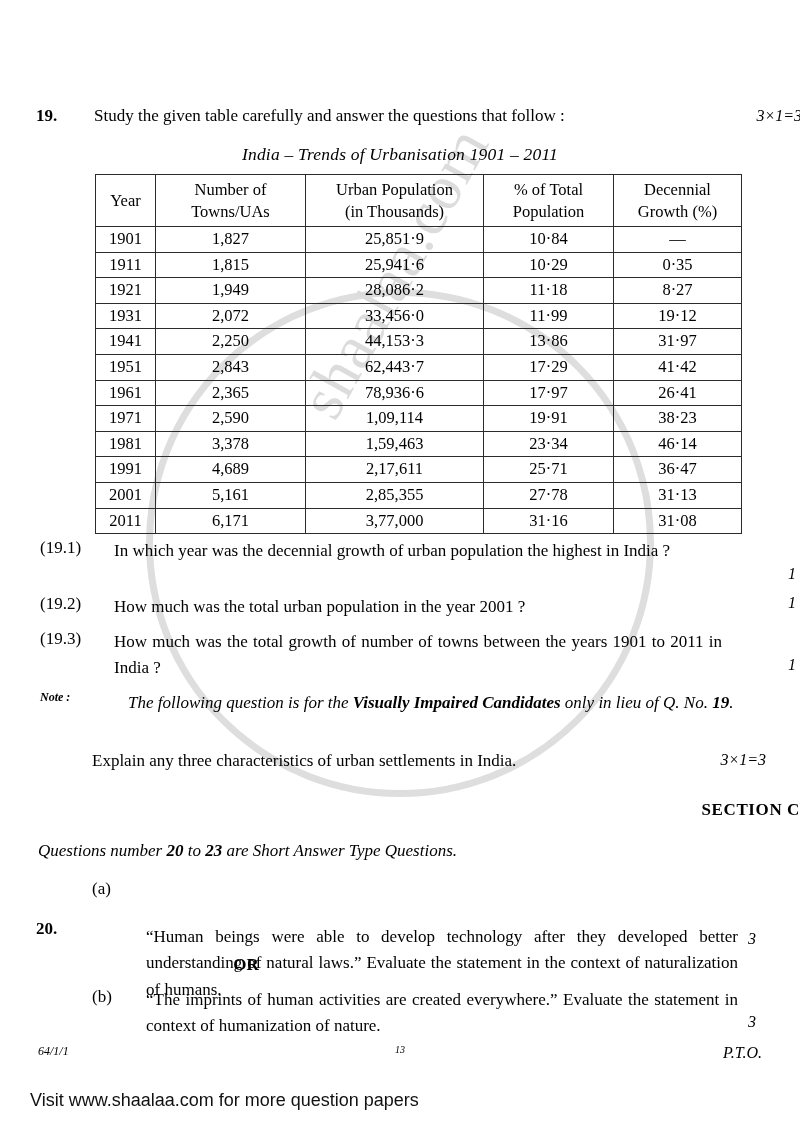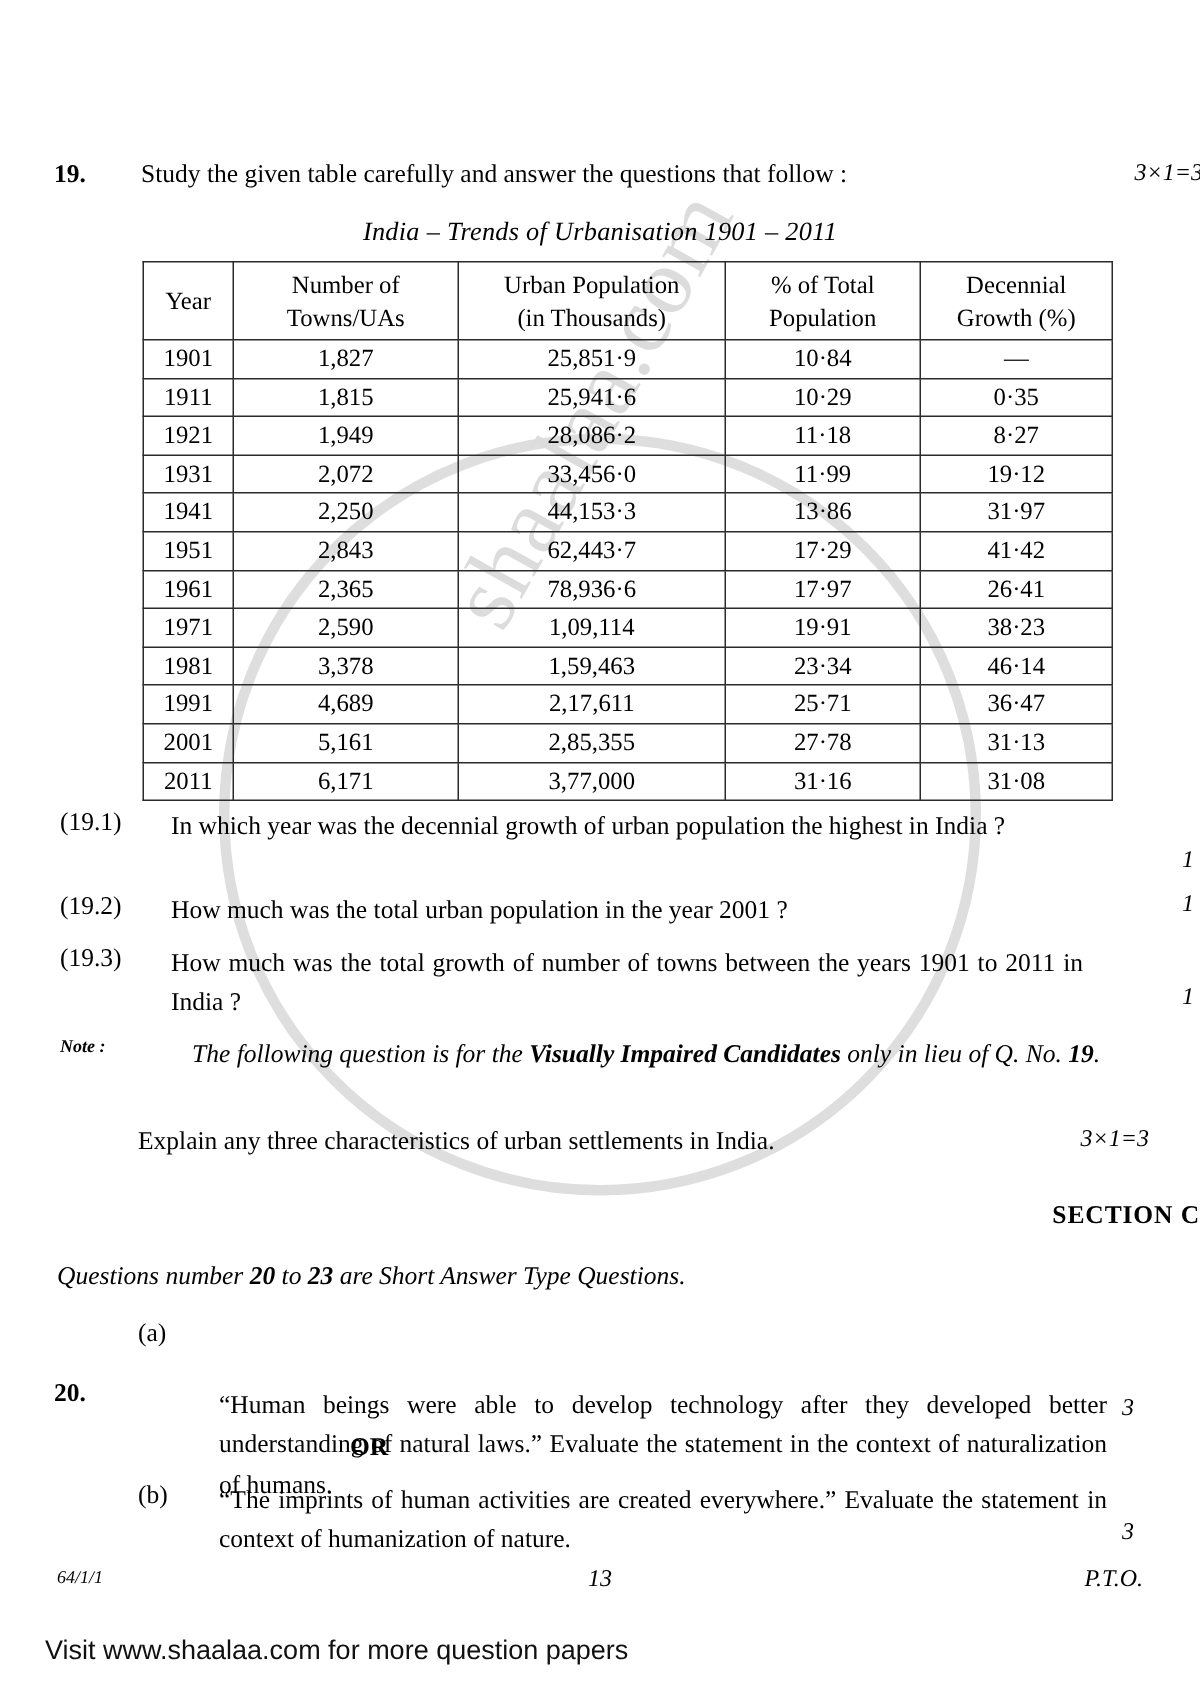--- a/index.html
+++ b/index.html
@@ -215,21 +215,21 @@
   #footer-code {
     left: 38px; top: 1044px;
     font-style: italic;
     font-size: 12px;
   }
   #footer-page {
     left: 0; top: 1044px;
     width: 800px;
     text-align: center;
     font-style: italic;
-    font-size: 16px;
+    font-size: 10px;
   }
   #footer-pto {
     left: 0; top: 1044px;
     width: 762px;
     text-align: right;
     font-style: italic;
     font-size: 16px;
   }
   #site-footer {
     left: 30px; top: 1090px;

